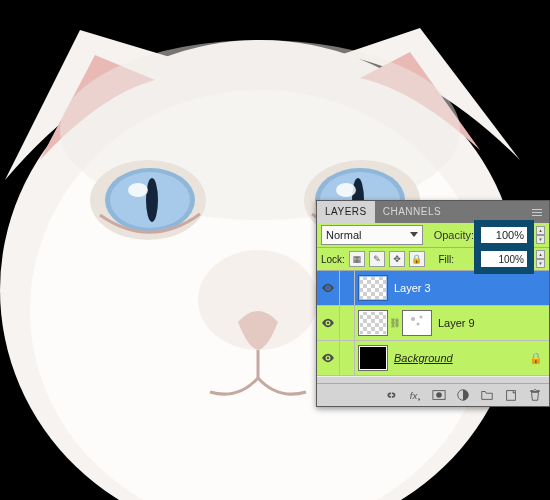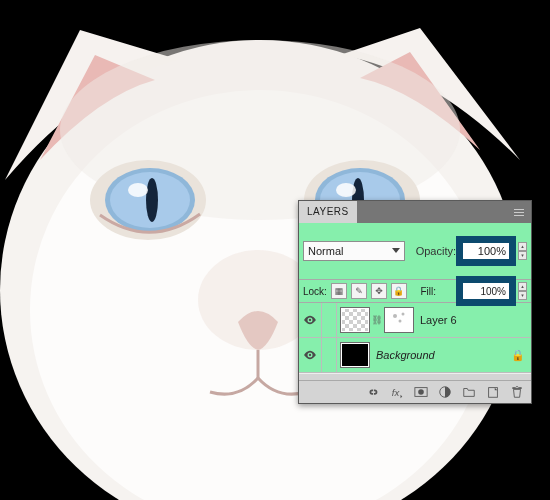--- a/index.html
+++ b/index.html
@@ -1,24 +1,24 @@
 <!DOCTYPE html>
 <html><head>
 <meta charset="utf-8">
 <style>
   html,body{margin:0;padding:0;width:550px;height:500px;overflow:hidden;font-family:"Lucida Grande","Segoe UI",Tahoma,Arial,sans-serif;font-size:11px;color:#222;background:#000;}
   .canvas{position:absolute;left:0;top:0;width:550px;height:500px;}
   
-  .panel{position:absolute;right:18px;top:200px;width:232px;background:#86efac;border:1px solid #5a5a5a;box-shadow:0 2px 6px rgba(0,0,0,.4);}
+  .panel{position:absolute;right:0;top:200px;width:232px;background:#bef264;border:1px solid #5a5a5a;box-shadow:0 2px 6px rgba(0,0,0,.4);}
   .tab-row{display:flex;align-items:center;height:22px;background:#767676;}
   .tab{height:22px;line-height:22px;padding:0 8px;font-size:10px;letter-spacing:.5px;color:#d7d7d7;cursor:default;}
   .tab.active{background:#d4d4d4;color:#222;}
   .tab-menu{margin-left:auto;margin-right:4px;display:flex;flex-direction:column;gap:2px;padding:4px 3px;cursor:pointer;}
   .tab-menu span{display:block;width:10px;height:1px;background:#ccc;}
-  .top-row{display:flex;align-items:center;height:24px;padding:16px 4px;border-bottom:1px solid #a9a9a9;}
+  .top-row{display:flex;align-items:center;height:24px;padding:0 4px;border-bottom:1px solid #a9a9a9;}
   .blend{flex:0 0 92px;height:18px;border:1px solid #8e8e8e;background:#fbfbfb;display:flex;align-items:center;padding:0 4px;position:relative;}
   .blend:after{content:"";position:absolute;right:4px;top:6px;border-left:4px solid transparent;border-right:4px solid transparent;border-top:5px solid #444;}
   .lbl{margin-left:auto;margin-right:0;color:#333;}
   .pct{width:40px;height:16px;border:7px solid #0c4a6e;background:#fff;padding:0 3px;display:flex;align-items:center;justify-content:flex-end;}
   .spin{width:9px;height:18px;margin-left:2px;display:flex;flex-direction:column;}
   .spin div{flex:1;border:1px solid #999;background:#eaeaea;font-size:5px;text-align:center;line-height:6px;color:#555;}
   .lock-row{display:flex;align-items:center;height:22px;padding:0 4px;border-bottom:1px solid #a9a9a9;font-size:10px;}
   .lock-row .lbl2{margin-right:4px;}
   .lock-icons{display:flex;gap:4px;}
   .lock-icons .li{width:14px;height:14px;border:1px solid #9c9c9c;background:#f4f4f4;display:flex;align-items:center;justify-content:center;font-size:9px;color:#555;}
@@ -28,21 +28,21 @@
   .layer.sel{background:#3a82e4;color:#fff;}
   .eye{width:22px;height:34px;border-right:1px solid #bcbcbc;display:flex;align-items:center;justify-content:center;}
   .eye svg{width:14px;height:10px;}
   .link{width:14px;height:34px;border-right:1px solid #bcbcbc;}
   .thumbs{display:flex;align-items:center;gap:3px;padding-left:3px;}
   .thumb{width:28px;height:24px;border:1px solid #6c6c6c;background:#fff;box-shadow:0 0 0 1px #fff inset;display:flex;align-items:center;justify-content:center;overflow:hidden;}
   .layer.sel .thumb{border-color:#2a5fb0;box-shadow:0 0 0 1px #9cc1f2 inset;}
   .checker{background-image:linear-gradient(45deg,#cfcfcf 25%,transparent 25%),linear-gradient(-45deg,#cfcfcf 25%,transparent 25%),linear-gradient(45deg,transparent 75%,#cfcfcf 75%),linear-gradient(-45deg,transparent 75%,#cfcfcf 75%);background-size:8px 8px;background-position:0 0,0 4px,4px -4px,-4px 0;}
   .mask-link{width:8px;height:24px;display:flex;align-items:center;justify-content:center;font-size:9px;color:#555;}
   .lname{margin-left:6px;font-size:11px;}
-  .lname.italic{font-style:italic;}
+  .lname.italic{font-style:italic;text-decoration:underline;}
   .lock-icon{margin-left:auto;margin-right:6px;font-size:11px;color:#555;}
   .panel-spacer{height:6px;background:#d4d4d4;border-top:1px solid #eee;}
   .bottom-bar{height:22px;background:#d4d4d4;border-top:1px solid #a9a9a9;display:flex;align-items:center;justify-content:flex-end;gap:8px;padding:0 6px;}
   .bottom-bar .bi{width:16px;height:16px;display:flex;align-items:center;justify-content:center;color:#555;cursor:pointer;}
   .bottom-bar .bi svg{width:14px;height:14px;}
 </style>
 </head>
 <body>
 
 <svg class="canvas" viewBox="0 0 550 500">
@@ -75,20 +75,21 @@
   <path d="M258 350 L258 378" stroke="#c6a8a2" stroke-width="3"></path>
   <path d="M258 378 Q238 400 210 392" stroke="#c6a8a2" stroke-width="3" fill="none"></path>
   <path d="M258 378 Q278 400 306 392" stroke="#c6a8a2" stroke-width="3" fill="none"></path>
 
   <ellipse cx="258" cy="300" rx="60" ry="50" fill="#f1e8e2" opacity=".6"></ellipse>
 </svg>
 
 <div class="panel">
   <div class="tab-row">
     <div class="tab active">LAYERS</div>
+    <div class="tab">CHANNELS</div>
     <div class="tab-menu">
         <span></span>
         <span></span>
         <span></span>
       </div>
   </div>
 
   <div class="top-row">
     <div class="blend">
       <span>Normal</span>
@@ -115,40 +116,53 @@
     <div class="pct">
         <span>100%</span>
       </div>
     <div class="spin">
         <div>▴</div>
         <div>▾</div>
       </div>
   </div>
 
   <div class="layers" id="layer-list">
+      <div class="layer sel">
+        <div class="eye">
+          <svg viewBox="0 0 16 12">
+            <path d="M8 1C4 1 1 6 1 6s3 5 7 5 7-5 7-5-3-5-7-5zm0 8a3 3 0 110-6 3 3 0 010 6z" fill="#4a4a4a"></path>
+            <circle cx="8" cy="6" r="1.4" fill="#4a4a4a"></circle>
+          </svg>
+        </div>
+        <div class="link"></div>
+        <div class="thumbs">
+          <div class="thumb checker"></div>
+        </div>
+        <span class="lname">Layer 3</span>
+      </div>
       <div class="layer">
         <div class="eye">
           <svg viewBox="0 0 16 12">
             <path d="M8 1C4 1 1 6 1 6s3 5 7 5 7-5 7-5-3-5-7-5zm0 8a3 3 0 110-6 3 3 0 010 6z" fill="#4a4a4a"></path>
             <circle cx="8" cy="6" r="1.4" fill="#4a4a4a"></circle>
           </svg>
         </div>
         <div class="link"></div>
         <div class="thumbs">
           <div class="thumb checker"></div>
           <div class="mask-link">⛓</div>
           <div class="thumb" style="background:#fff">
             <svg viewBox="0 0 28 24">
               <circle cx="10" cy="8" r="2" fill="#bbb"></circle>
               <circle cx="18" cy="6" r="1.5" fill="#bbb"></circle>
               <circle cx="15" cy="13" r="1.5" fill="#bbb"></circle>
             </svg>
           </div>
         </div>
-        <span class="lname">Layer 6</span>
+        <span class="lname">Layer 9</span>
       </div>
       <div class="layer">
         <div class="eye">
           <svg viewBox="0 0 16 12">
             <path d="M8 1C4 1 1 6 1 6s3 5 7 5 7-5 7-5-3-5-7-5zm0 8a3 3 0 110-6 3 3 0 010 6z" fill="#4a4a4a"></path>
             <circle cx="8" cy="6" r="1.4" fill="#4a4a4a"></circle>
           </svg>
         </div>
         <div class="link"></div>
         <div class="thumbs">

